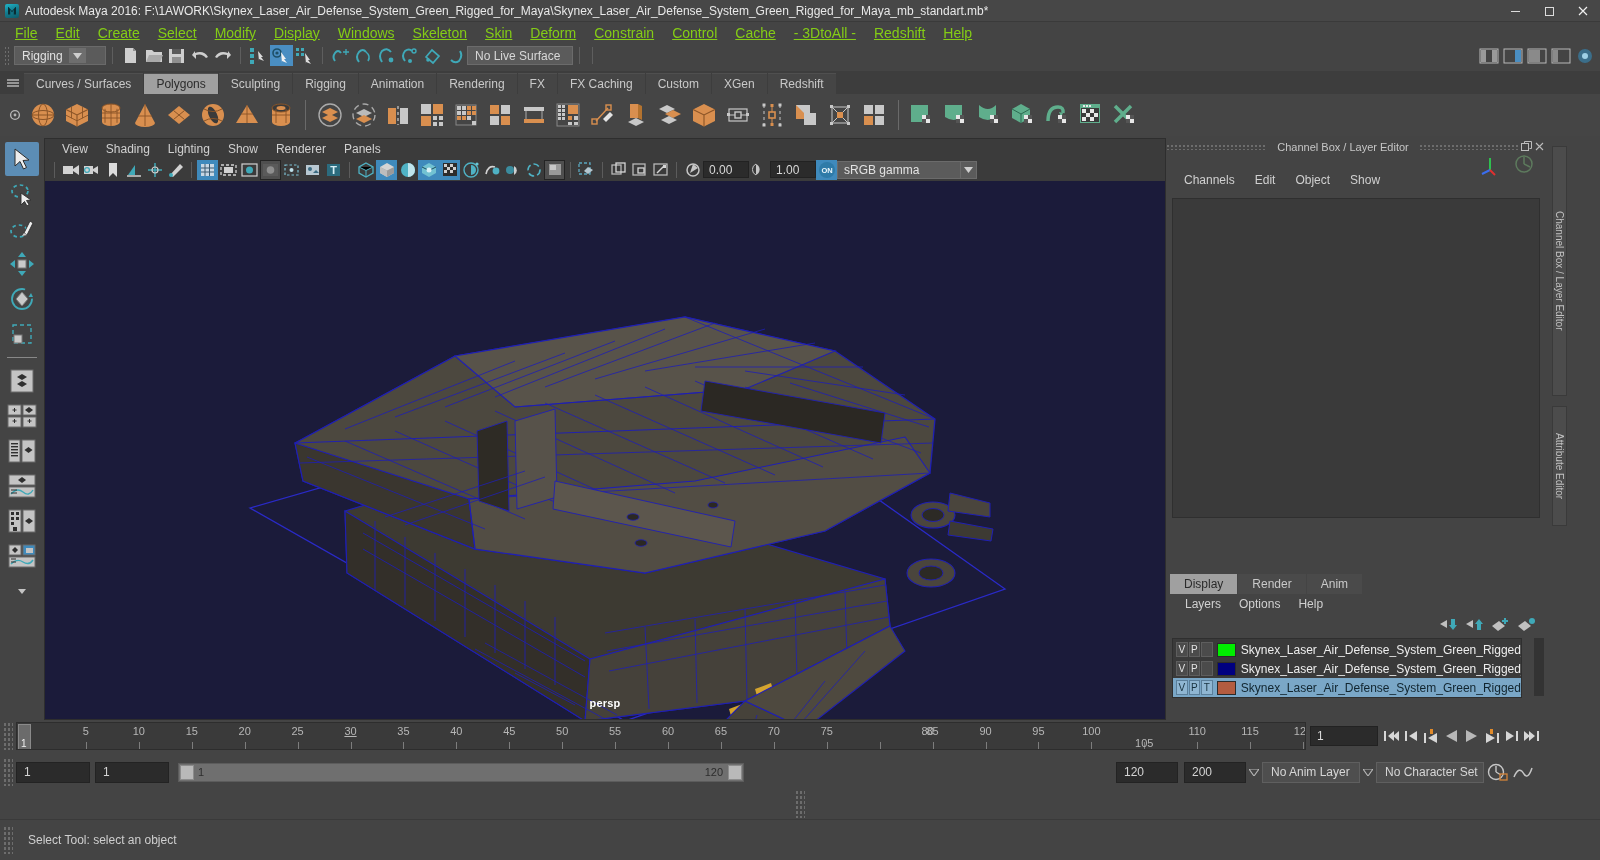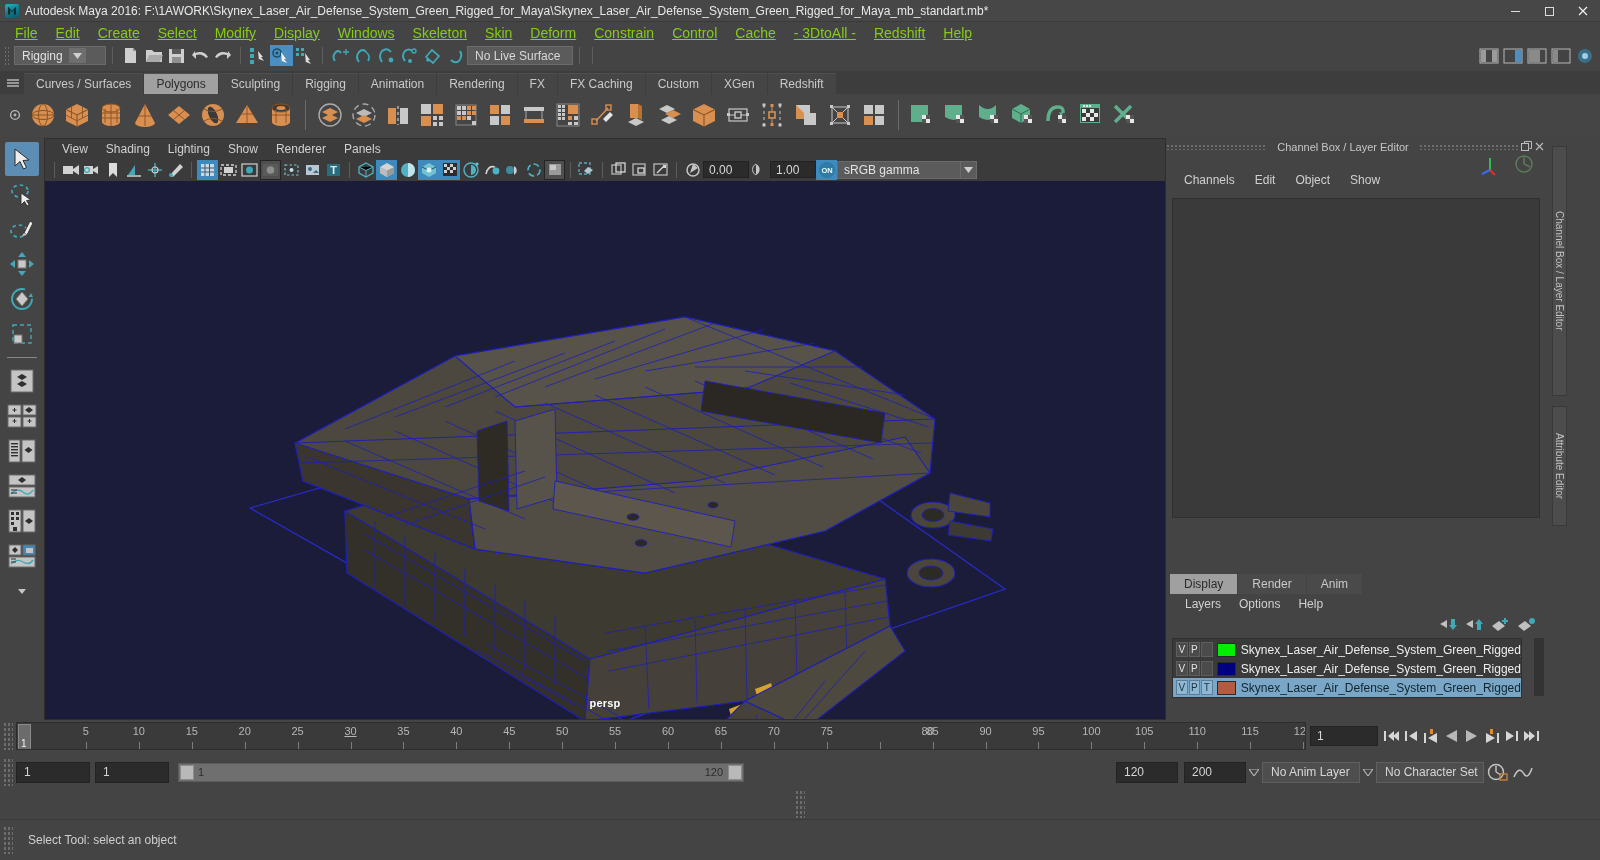--- a/index.html
+++ b/index.html
@@ -1471,21 +1471,21 @@
         <div class="tl-lbl" style="left: 862.667px; margin-left: 48px;">80</div>
         <div class="tl-tick" style="left: 915.583px;"></div>
         <div class="tl-lbl" style="left: 915.583px;">85</div>
         <div class="tl-tick" style="left: 968.5px;"></div>
         <div class="tl-lbl" style="left: 968.5px;">90</div>
         <div class="tl-tick" style="left: 1021.42px;"></div>
         <div class="tl-lbl" style="left: 1021.42px;">95</div>
         <div class="tl-tick" style="left: 1074.33px;"></div>
         <div class="tl-lbl" style="left: 1074.33px;">100</div>
         <div class="tl-tick" style="left: 1127.25px;"></div>
-        <div class="tl-lbl" style="left: 1127.25px;">105</div>
+        <div class="tl-lbl" style="left: 1127.25px; margin-top: 12px;">105</div>
         <div class="tl-tick" style="left: 1180.17px;"></div>
         <div class="tl-lbl" style="left: 1180.17px;">110</div>
         <div class="tl-tick" style="left: 1233.08px;"></div>
         <div class="tl-lbl" style="left: 1233.08px;">115</div>
         <div class="tl-tick" style="left: 1286px;"></div>
         <div class="tl-lbl" style="left: 1286px;">120</div>
       </div>
     <div class="cur-frame">1</div>
     <div class="pb-btns">
       <div class="pb">

